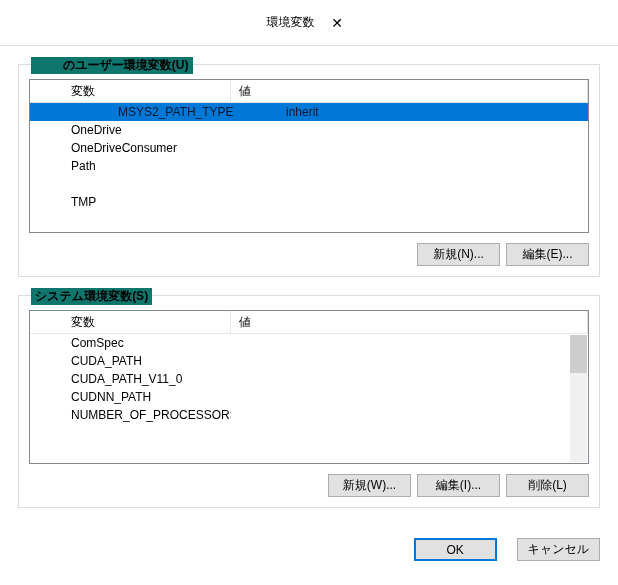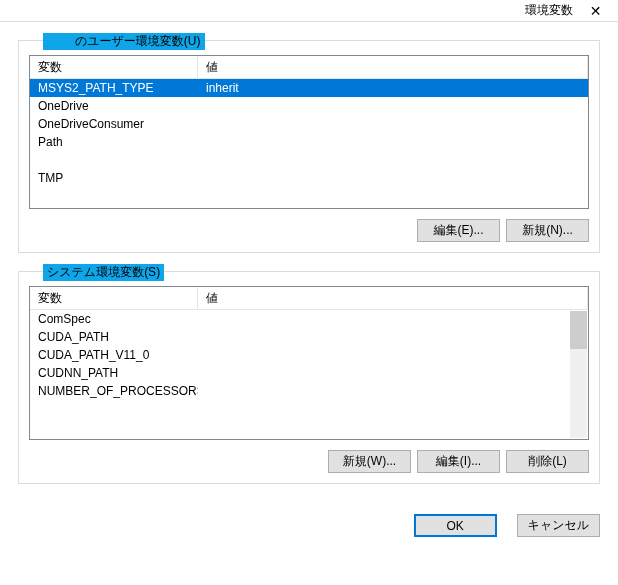--- a/index.html
+++ b/index.html
@@ -7,24 +7,24 @@
     margin: 0;
     font-family: "Meiryo UI", "Yu Gothic UI", "Segoe UI", sans-serif;
     font-size: 12px;
     background: #fff;
     color: #000;
     width: 618px;
     height: 585px;
     overflow: hidden;
   }
   .titlebar {
-    height: 22px;
+    height: 46px;
     display: flex;
     align-items: center;
-    justify-content: flex-end;
+    justify-content: center;
     padding: 0 0 0 8px;
     border-bottom: 1px solid #ddd;
   }
   .titlebar .title { font-size: 12px; }
   .titlebar .close {
     width: 45px; height: 30px;
     display: flex; align-items: center; justify-content: center;
     font-size: 14px;
     font-family: "Segoe UI Symbol", sans-serif;
   }
@@ -32,24 +32,25 @@
     padding: 18px 18px 12px 18px;
   }
   .groupbox {
     position: relative;
     border: 1px solid #dcdcdc;
     padding: 14px 10px 10px 10px;
     margin-bottom: 18px;
   }
   .groupbox .legend {
     position: absolute;
-    top: -8px; left: 24px;
-    background: #0ea5e9;
+    top: -8px; left: 12px;
+    background: #0f766e;
     padding: 0 4px;
     font-size: 12px;
+    font-weight: bold;
   }
   .listview {
     border: 1px solid #828790;
     background: #fff;
     width: 100%;
     position: relative;
   }
   .lv-header {
     display: flex;
     border-bottom: 1px solid #e5e5e5;
@@ -60,23 +61,23 @@
     padding: 3px 8px;
     border-right: 1px solid #e5e5e5;
     color: #000;
   }
   .lv-body { }
   .lv-row {
     display: flex;
     height: 18px;
     align-items: center;
   }
-  .lv-row.selected { background: #0078d7; color: #ffffff; }
+  .lv-row.selected { background: #0078d7; color: #0f172a; padding-left: 47px; }
   .lv-row .cell { padding: 1px 8px; overflow: hidden; white-space: nowrap; }
-  .col-name { width: 168px; flex-shrink: 0; }
+  .col-name { width: 168px; flex-shrink: 0; margin-left: 33px; }
   .col-value { flex: 1; }
   .lv-scroll {
     position: absolute;
     right: 1px; top: 24px; bottom: 1px;
     width: 17px;
     background: #f0f0f0;
     display: flex; flex-direction: column;
   }
   .lv-scroll .thumb {
     background: #cdcdcd;
@@ -150,22 +151,22 @@
           <div class="lv-row">
             <div class="cell col-value"></div>
           </div>
           <div class="lv-row">
             <div class="cell col-name">TMP</div>
             <div class="cell col-value"></div>
           </div>
         </div>
     </div>
     <div class="btnrow">
+      <button class="winbtn">新規(N)...</button>
       <button class="winbtn">編集(E)...</button>
-      <button class="winbtn">新規(N)...</button>
     </div>
   </div>
 
   <div class="groupbox">
     <div class="legend">システム環境変数(S)</div>
     <div class="listview" style="height:154px;">
       <div class="lv-header">
         <div class="col col-name">変数</div>
         <div class="col col-value">値</div>
       </div>

